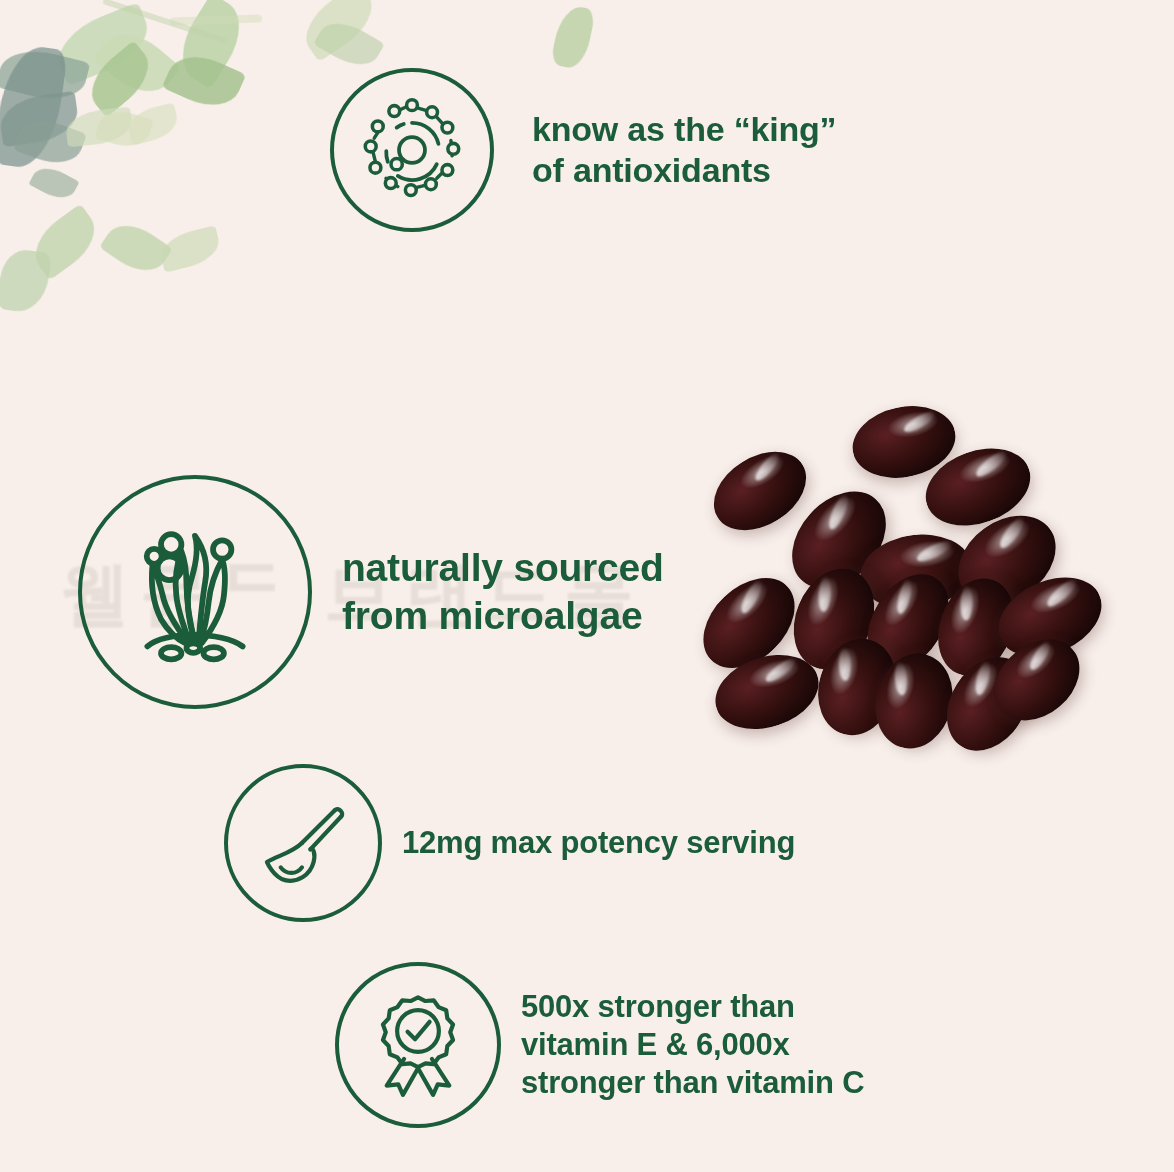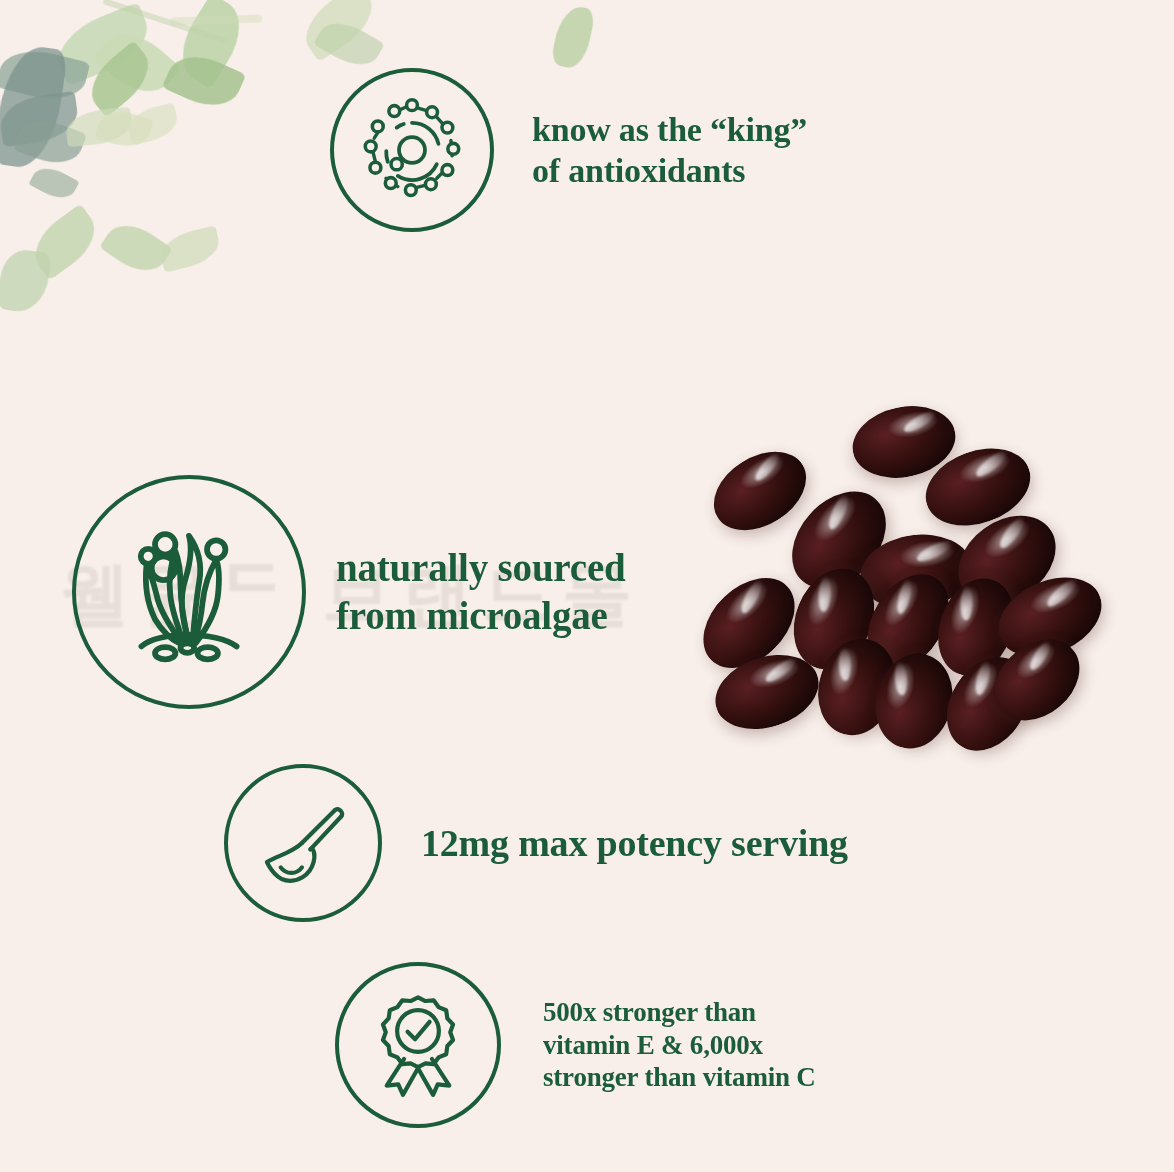--- a/index.html
+++ b/index.html
@@ -6,21 +6,21 @@
     margin: 0;
     padding: 0;
     background: #f7eee9;
   }
   #page {
     position: relative;
     width: 1174px;
     height: 1172px;
     background: #f8efea;
     overflow: hidden;
-    font-family: Liberation Serif, serif;
+    font-family: Liberation Sans, sans-serif;
     -webkit-font-smoothing: antialiased;
   }
 
   
   .foliage-layer {
     position: absolute;
     inset: 0;
     pointer-events: none;
   }
   .leaf {
@@ -85,31 +85,31 @@
 
   
   #feature-0 { left: 330px; top: 68px; }
   #feature-0 .icon-badge { width: 164px; height: 164px; }
   #feature-0 .feature-text { font-size: 34px; margin-left: 38px; }
 
   #feature-1 { left: 222px; top: 262px; }
   #feature-1 .icon-badge { width: 152px; height: 152px; }
   #feature-1 .feature-text { font-size: 33px; margin-left: 33px; }
 
-  #feature-2 { left: 72px; top: 475px; }
+  #feature-2 { left: 78px; top: 475px; }
   #feature-2 .icon-badge { width: 234px; height: 234px; border-width: 4px; }
   #feature-2 .feature-text { font-size: 39px; margin-left: 30px; }
 
   #feature-3 { left: 224px; top: 764px; }
   #feature-3 .icon-badge { width: 158px; height: 158px; }
-  #feature-3 .feature-text { font-size: 38px; margin-left: 39px; }
+  #feature-3 .feature-text { font-size: 31px; margin-left: 20px; }
 
   #feature-4 { left: 335px; top: 962px; }
   #feature-4 .icon-badge { width: 166px; height: 166px; }
-  #feature-4 .feature-text { font-size: 27px; margin-left: 42px; }
+  #feature-4 .feature-text { font-size: 31px; margin-left: 20px; }
 
   
   .watermark {
     position: absolute;
     left: 60px;
     top: 548px;
     width: 700px;
     height: 110px;
     color: rgba(120,105,100,.13);
     font-size: 70px;

